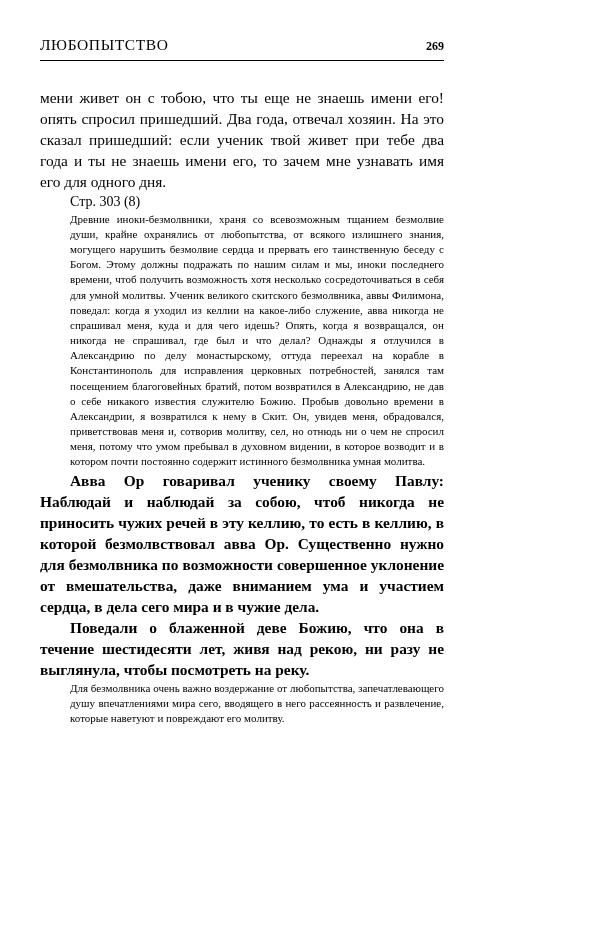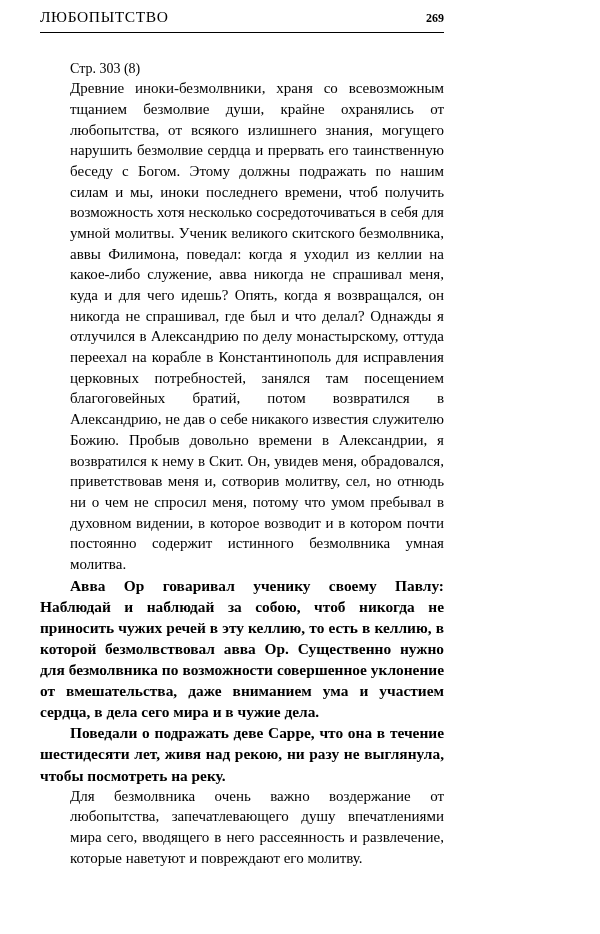--- a/index.html
+++ b/index.html
@@ -12,21 +12,21 @@
     height: 934px;
     font-family: "Liberation Serif", serif;
     color: #000000;
     overflow: hidden;
   }
   .page {
     position: relative;
     width: 484px;
     height: 934px;
     box-sizing: border-box;
-    padding: 8px 40px 0 40px;
+    padding: 36px 40px 0 40px;
   }
   .header {
     display: flex;
     align-items: baseline;
     justify-content: space-between;
     padding-bottom: 6px;
     border-bottom: 1.6px solid #000;
     margin-bottom: 26px;
   }
   .header-title {
@@ -51,49 +51,50 @@
   }
   .para-indent {
     text-indent: 30px;
     font-weight: bold;
   }
   .para-nonindent {
     text-indent: 0;
   }
   .quote {
     margin-left: 30px;
-    font-size: 15px;
+    font-size: 11px;
     line-height: 1.38;
     text-align: justify;
   }
   .ref {
     text-indent: 30px;
     font-size: 14px;
   }
 </style>
 </head>
 <body>
 
 <div class="page">
 
   <div class="header">
     <div class="header-title">ЛЮБОПЫТСТВО</div>
     <div class="header-page">269</div>
   </div>
 
   <div class="body-text">
 
+    <p class="para-nonindent">мени живет он с тобою, что ты еще не знаешь имени его! опять спросил пришедший. Два года, отвечал хозяин. На это сказал пришедший: если ученик твой живет при тебе два года и ты не знаешь имени его, то зачем мне узнавать имя его для одного дня.</p>
 
     <p class="ref">Стр. 303 (8)</p>
 
     <p class="quote">Древние иноки-безмолвники, храня со всевозможным тщанием безмолвие души, крайне охранялись от любопытства, от всякого излишнего знания, могущего нарушить безмолвие сердца и прервать его таинственную беседу с Богом. Этому должны подражать по нашим силам и мы, иноки последнего времени, чтоб получить возможность хотя несколько сосредоточиваться в себя для умной молитвы. Ученик великого скитского безмолвника, аввы Филимона, поведал: когда я уходил из келлии на какое-либо служение, авва никогда не спрашивал меня, куда и для чего идешь? Опять, когда я возвращался, он никогда не спрашивал, где был и что делал? Однажды я отлучился в Александрию по делу монастырскому, оттуда переехал на корабле в Константинополь для исправления церковных потребностей, занялся там посещением благоговейных братий, потом возвратился в Александрию, не дав о себе никакого известия служителю Божию. Пробыв довольно времени в Александрии, я возвратился к нему в Скит. Он, увидев меня, обрадовался, приветствовав меня и, сотворив молитву, сел, но отнюдь ни о чем не спросил меня, потому что умом пребывал в духовном видении, в которое возводит и в котором почти постоянно содержит истинного безмолвника умная молитва.</p>
 
     <p class="para-indent">Авва Ор говаривал ученику своему Павлу: Наблюдай и наблюдай за собою, чтоб никогда не приносить чужих речей в эту келлию, то есть в келлию, в которой безмолвствовал авва Ор. Существенно нужно для безмолвника по возможности совершенное уклонение от вмешательства, даже вниманием ума и участием сердца, в дела сего мира и в чужие дела.</p>
 
 
-    <p class="para-indent">Поведали о подражать деве Сарре, что она в течение шестидесяти лет, живя над рекою, ни разу не выглянула, чтобы посмотреть на реку.</p>
+    <p class="para-indent">Поведали о блаженной деве Божию, что она в течение шестидесяти лет, живя над рекою, ни разу не выглянула, чтобы посмотреть на реку.</p>
 
 
     <p class="quote">Для безмолвника очень важно воздержание от любопытства, запечатлевающего душу впечатлениями мира сего, вводящего в него рассеянность и развлечение, которые наветуют и повреждают его молитву.</p>
 
   </div>
 
 </div>
 
 </body></html>

